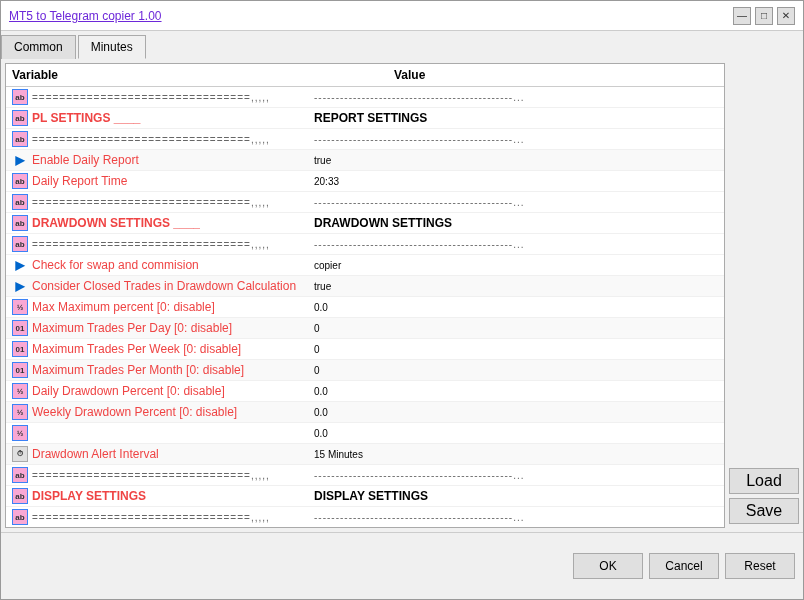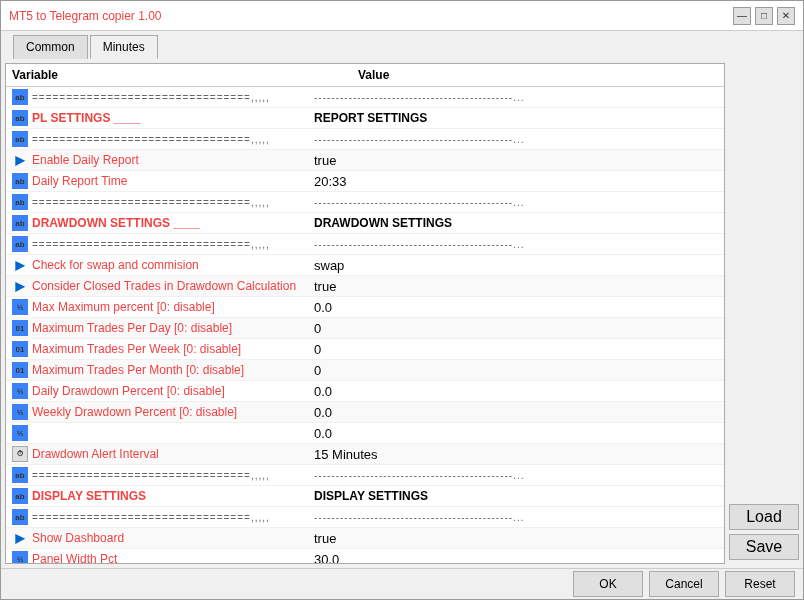--- a/index.html
+++ b/index.html
@@ -23,42 +23,43 @@
       background: #fff;
       padding: 6px 8px;
       display: flex;
       align-items: center;
       justify-content: space-between;
       border-bottom: 1px solid #ccc;
       height: 30px;
     }
     .title-text {
       font-size: 12px;
-      color: #ef4444;
+      color: #6d28d9;
+      text-decoration: underline;
     }
     .title-controls {
       display: flex;
       gap: 4px;
     }
     .title-btn {
       width: 18px;
       height: 18px;
       background: #e0e0e0;
       border: 1px solid #999;
       font-size: 10px;
       cursor: pointer;
       display: flex;
       align-items: center;
       justify-content: center;
       color: #333;
     }
     .tabs {
       display: flex;
       background: #f0f0f0;
-      padding: 4px 4px 0 12px;
+      padding: 4px 4px 0 0;
       gap: 2px;
     }
     .tab {
       padding: 4px 12px;
       background: #e0e0e0;
       border: 1px solid #aaa;
       border-bottom: none;
       cursor: pointer;
       font-size: 12px;
       color: #000;
@@ -102,20 +103,21 @@
       justify-content: center;
     }
     .table-header {
       display: flex;
       background: #fff;
       border-bottom: 1px solid #ccc;
       padding: 4px 6px;
       position: sticky;
       top: 0;
       z-index: 10;
+      gap: 36px;
     }
     .col-variable { width: 310px; font-weight: bold; font-size: 12px; }
     .col-value { flex: 1; font-weight: bold; font-size: 12px; margin-left: 36px; }
     .row {
       display: flex;
       align-items: center;
       padding: 2px 6px;
       min-height: 20px;
       border-bottom: 1px solid #f0f0f0;
     }
@@ -126,52 +128,52 @@
       width: 16px;
       height: 16px;
       margin-right: 4px;
       flex-shrink: 0;
       display: inline-flex;
       align-items: center;
       justify-content: center;
       font-size: 9px;
       font-weight: bold;
       border: 1px solid #3b82f6;
-      background: #3b82f6;
+      background: #f9a8d4;
       color: #333;
     }
     .row-icon.ab { font-size: 8px; }
     .row-icon.percent { font-size: 8px; }
     .row-icon.num { font-size: 8px; }
     .row-icon.arrow { border: none; background: transparent; color: #0066cc; font-size: 12px; }
     .row-icon.color-icon { border: 1px solid #aaa; background: #e0e0e0; font-size: 8px; }
     .var-cell {
       width: 302px;
       display: flex;
       align-items: center;
     }
     .var-text { font-size: 12px; color: #ef4444; }
     .val-cell {
       flex: 1;
       display: flex;
       align-items: center;
     }
-    .val-text { font-size: 13px; color: #000; }
+    .val-text { font-size: 10px; color: #000; }
     .separator-line {
       font-size: 10px;
       color: #666;
       overflow: hidden;
       white-space: nowrap;
       letter-spacing: 1px;
     }
     .footer {
       display: flex;
       justify-content: flex-end;
       gap: 6px;
-      padding: 2px 8px;
+      padding: 20px 8px;
       background: #f0f0f0;
       border-top: 1px solid #ccc;
     }
     .footer-btn {
       width: 70px;
       height: 26px;
       background: #e0e0e0;
       border: 1px solid #aaa;
       font-size: 12px;
       cursor: pointer;
@@ -293,21 +295,21 @@
           <span class="val-text separator-line">----------------------------------------------...</span>
         </div>
       </div>
 
       <div class="row">
         <div class="var-cell">
           <span class="row-icon arrow">▶</span>
           <span class="var-text">Check for swap and commision</span>
         </div>
         <div class="val-cell">
-          <span class="val-text">swap</span>
+          <span class="val-text">copier</span>
         </div>
       </div>
 
       <div class="row">
         <div class="var-cell">
           <span class="row-icon arrow">▶</span>
           <span class="var-text">Consider Closed Trades in Drawdown Calculation</span>
         </div>
         <div class="val-cell">
           <span class="val-text">true</span>

